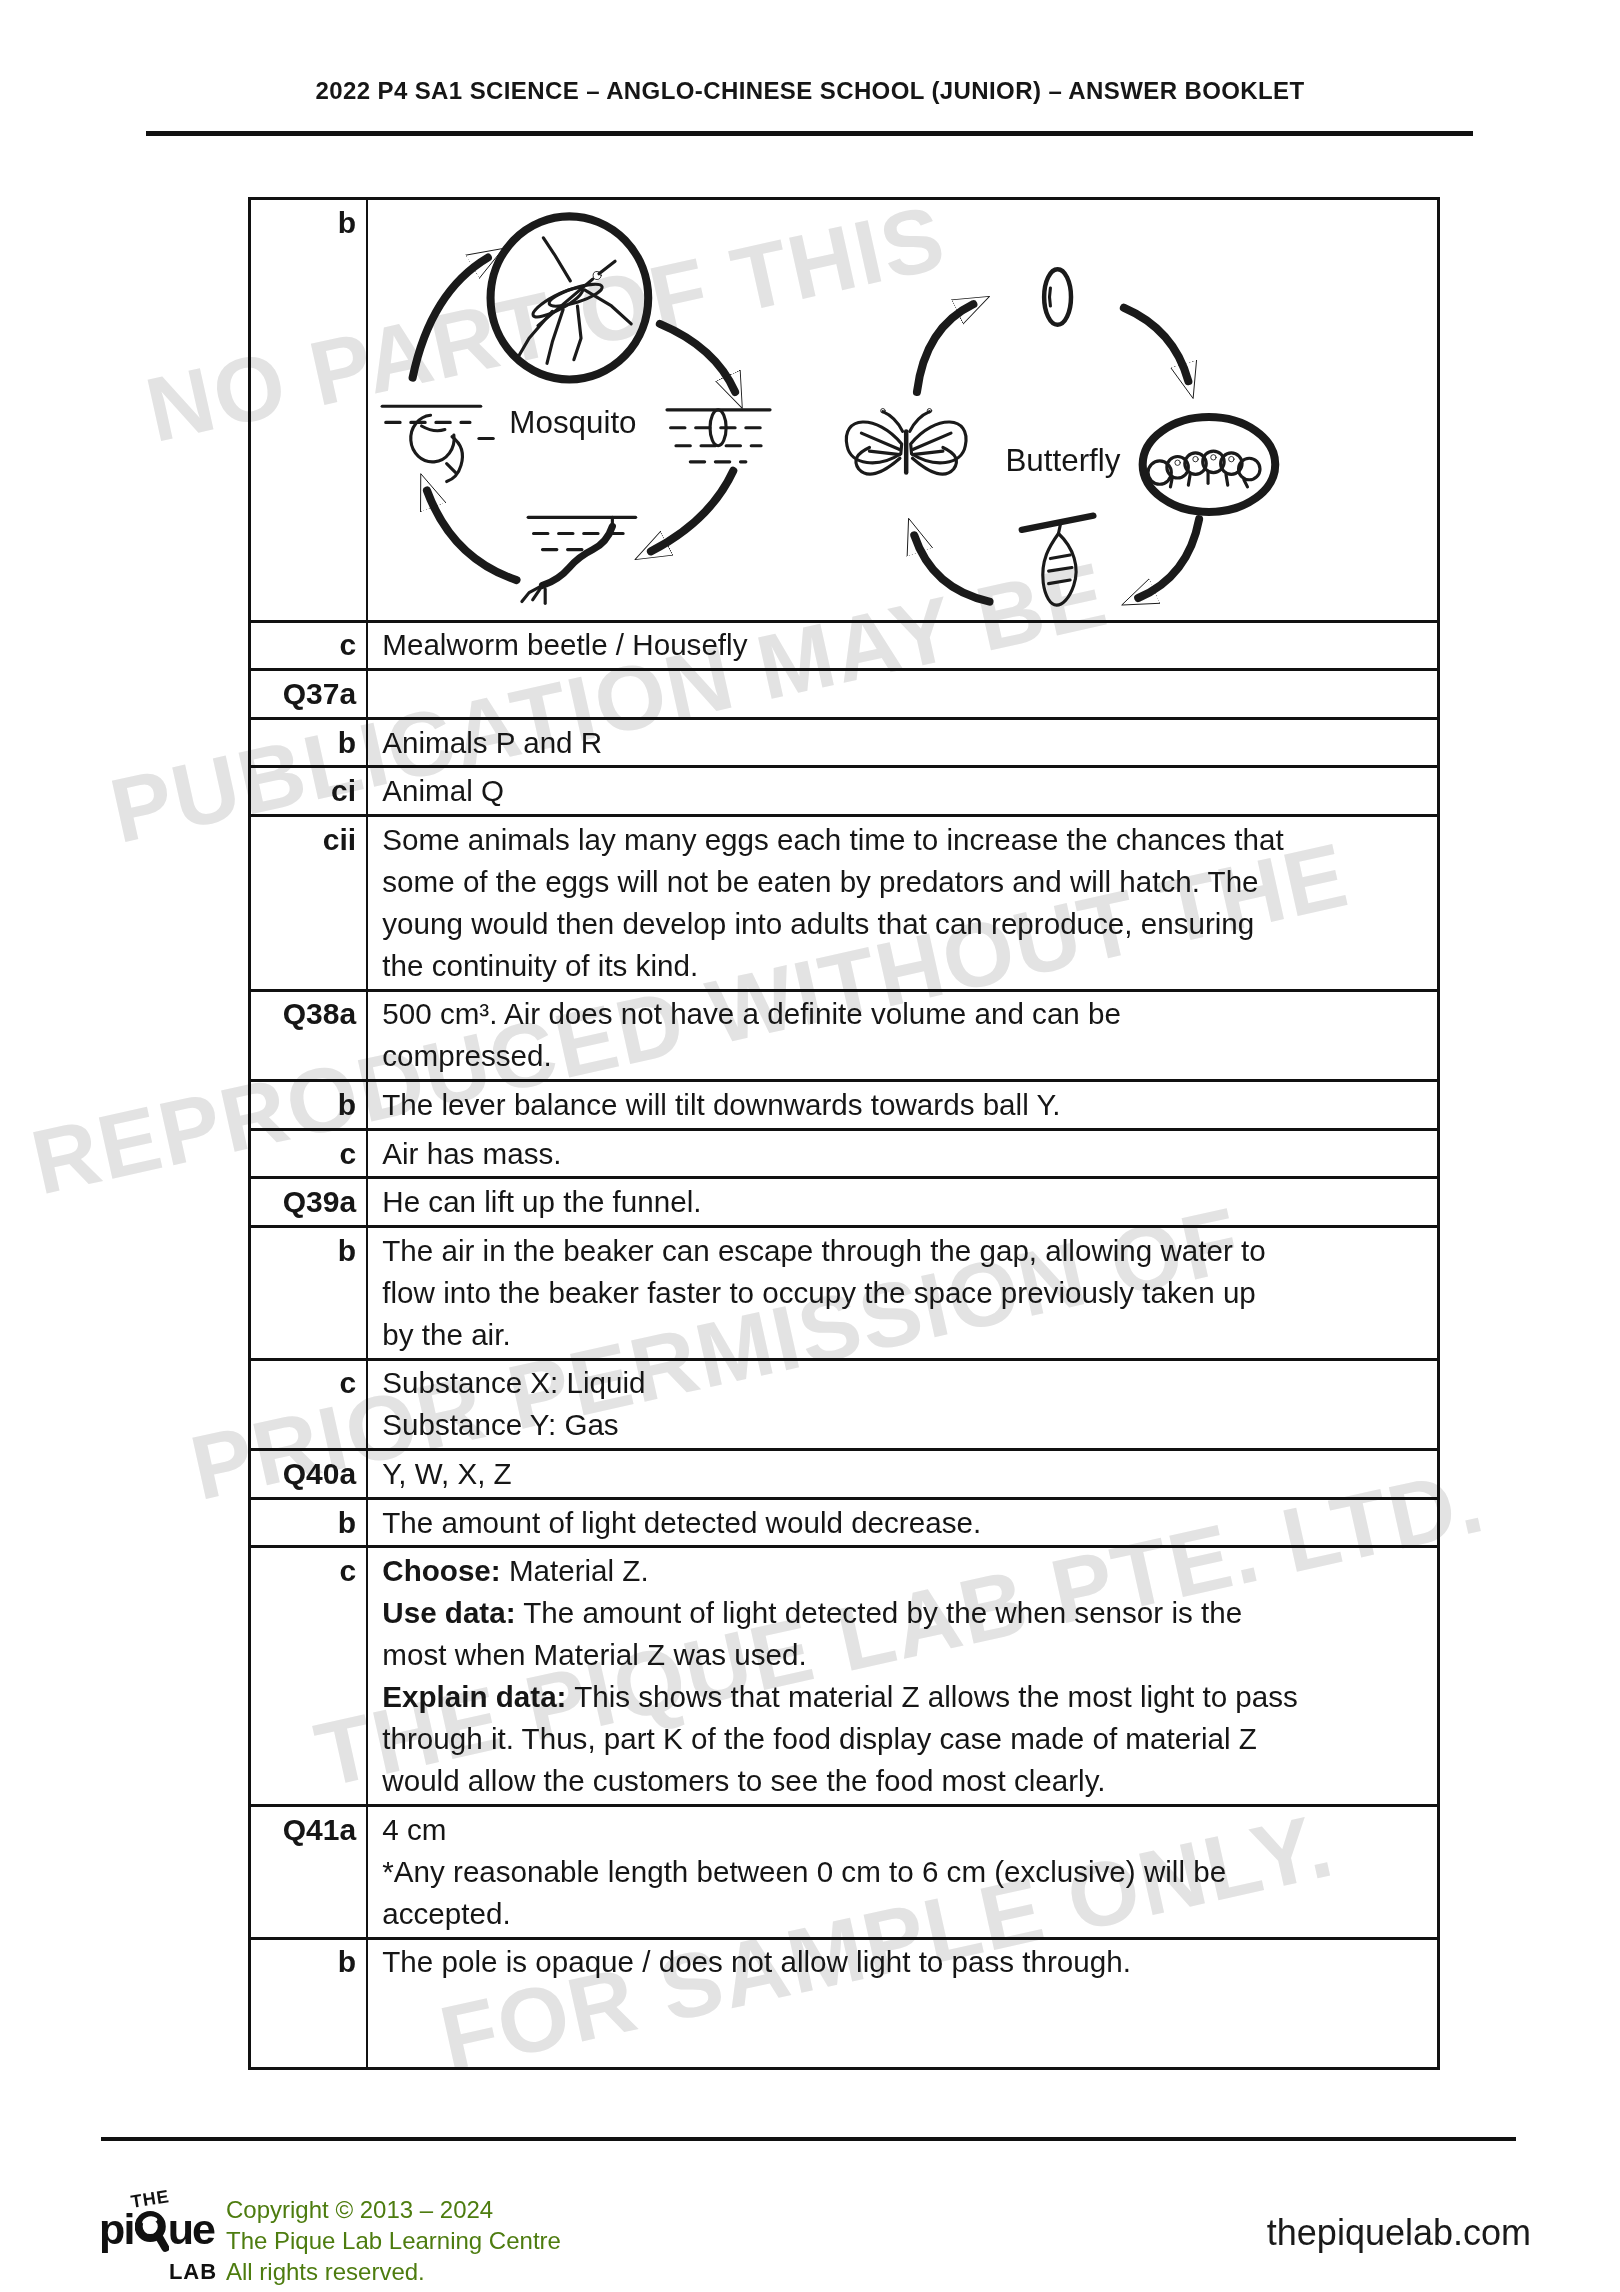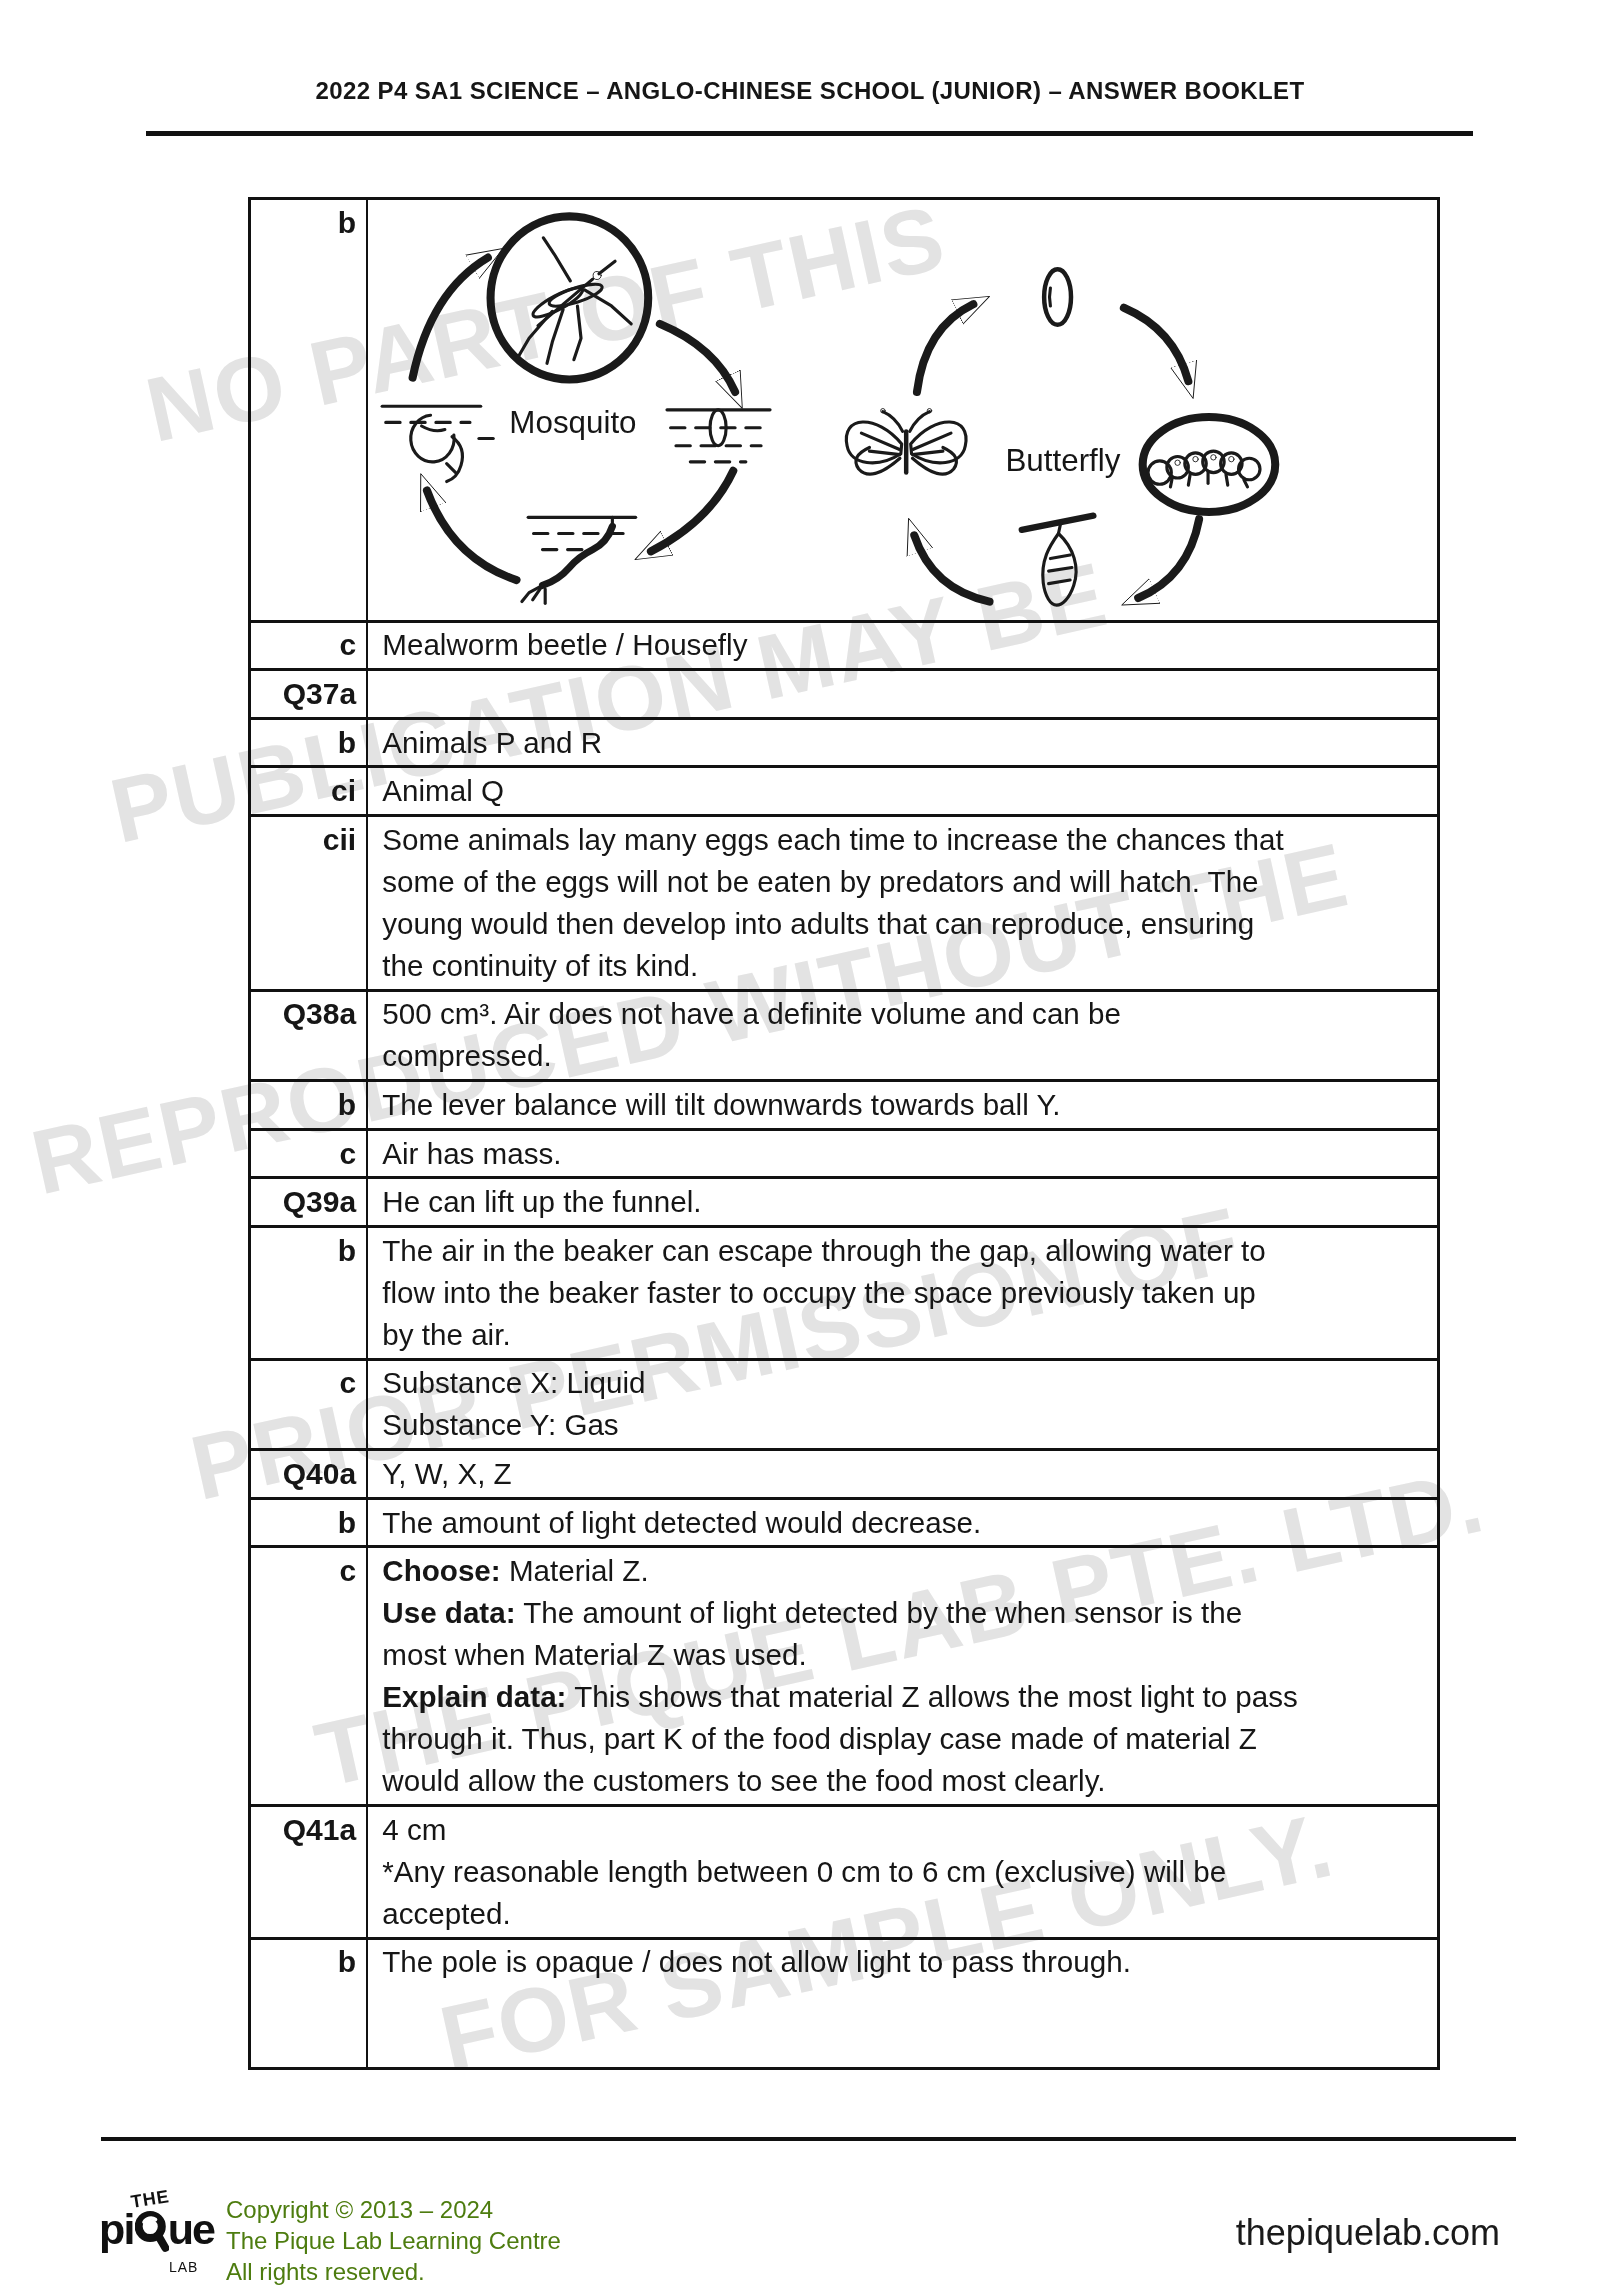--- a/index.html
+++ b/index.html
@@ -47,23 +47,23 @@
   .inkfill{fill:#111;stroke:none;}
 
   
   #footer-rule{position:absolute;left:101px;top:2137px;width:1415px;height:3.6px;background:#111;z-index:2;}
   #logo{position:absolute;left:99px;top:2189px;width:125px;height:99px;z-index:2;color:#111;}
   .logo-the{position:absolute;left:32px;top:0px;font-size:18px;font-weight:bold;letter-spacing:0.9px;
             transform:rotate(-9deg);}
   .logo-main{position:absolute;left:0px;top:14.3px;font-size:43px;font-weight:bold;letter-spacing:-1.8px;
              display:flex;align-items:center;}
   .logo-main svg{margin:3.6px -0.9px 0 0.9px;}
-  .logo-lab{position:absolute;left:70px;top:70px;font-size:14px;font-weight:normal;letter-spacing:0.9px;}
+  .logo-lab{position:absolute;left:70px;top:70px;font-size:22px;font-weight:bold;letter-spacing:0.9px;}
   #copyright{position:absolute;left:226px;top:2194px;font-size:24px;line-height:31px;z-index:2;color:#4d7c0f;}
-  #site{position:absolute;right:120px;top:2212px;font-size:36px;z-index:2;color:#1a1a1a;}
+  #site{position:absolute;right:89px;top:2212px;font-size:36px;z-index:2;color:#1a1a1a;}
 </style>
 </head>
 <body>
 
 <div id="page">
 
   <div id="watermark">
       <div class="wm-line wm-1" style="color: rgb(227, 227, 227);">NO PART OF THIS</div>
       <div class="wm-line wm-2" style="color: rgb(227, 227, 227);">PUBLICATION MAY BE</div>
       <div class="wm-line wm-3" style="color: rgb(227, 227, 227);">REPRODUCED WITHOUT THE</div>

